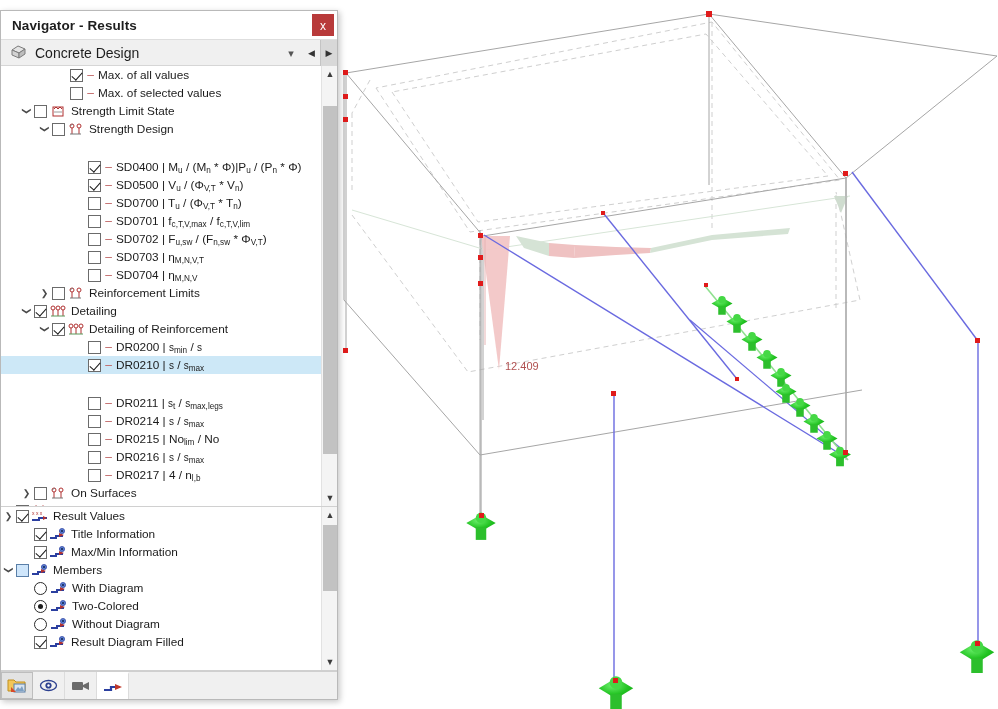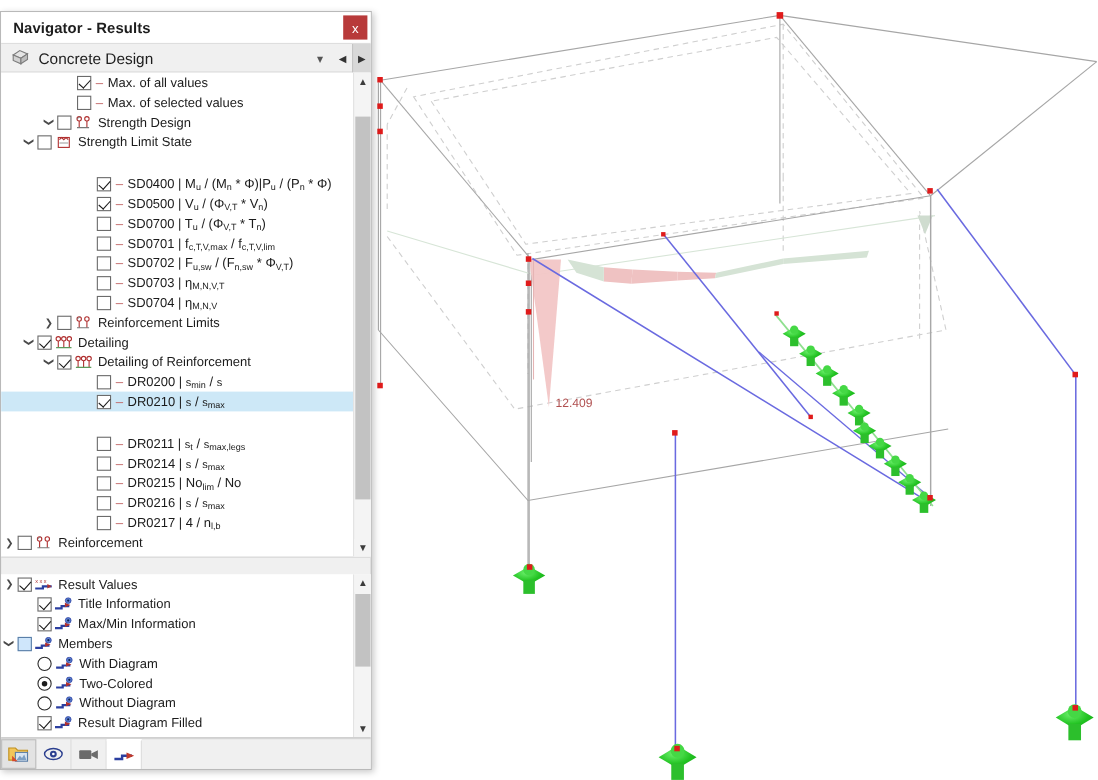--- a/index.html
+++ b/index.html
@@ -50,21 +50,21 @@
     width: 17px; height: 26px; display:flex; align-items:center; justify-content:center;
     font-size: 9px; color: #333; cursor: pointer;
   }
   .hdr-arrow.boxed { background: #d8d8d8; border-left: 1px solid #c4c4c4; }
 
   .tree-pane {
     background: #ffffff; position: relative; overflow: hidden;
     border-bottom: 1px solid #d0d0d0;
   }
   #pane-upper { flex: 0 0 auto; height: 441px; }
-  #pane-lower { flex: 1 1 auto; margin-top: 15px; }
+  #pane-lower { flex: 1 1 auto; }
 
   .tree-rows { position: absolute; left:0; top:0; right: 16px; bottom: 0; }
 
   .row {
     height: 18px; display: flex; align-items: center; white-space: nowrap;
     font-size: 11.8px; color: #1b1b1b; position: relative; cursor: default;
   }
   .row.sel { background: #cde8f7; }
 
   .twisty { width: 15px; text-align: center; color: #4a4a4a; font-size: 9px; flex:0 0 15px; cursor:pointer;}
@@ -335,48 +335,48 @@
             <span class="lbl">Max. of all values</span>
           </div>
           <div class="row">
             <span style="flex: 0 0 54px;"></span>
             <span class="twisty"></span>
             <span class="cb"></span>
             <span class="dash">–</span>
             <span class="lbl">Max. of selected values</span>
           </div>
           <div class="row">
+            <span style="flex: 0 0 18px;"></span>
+            <span class="twisty open"></span>
+            <span class="cb"></span>
+            <span class="ico">
+              <svg width="14" height="13" viewBox="0 0 14 13">
+                <rect x="2" y="2" width="10" height="9" fill="#fff" stroke="#b03030" stroke-width="1"></rect>
+                <path d="M3,4 L5,2 L7,4 L9,2 L11,4" stroke="#b03030" fill="none" stroke-width="1"></path>
+                <line x1="3" y1="7" x2="11" y2="7" stroke="#999" stroke-width="1"></line>
+              </svg>
+            </span>
+            <span class="lbl">Strength Limit State</span>
+          </div>
+          <div class="row">
             <span style="flex: 0 0 36px;"></span>
             <span class="twisty open"></span>
             <span class="cb"></span>
             <span class="ico">
               <svg width="16" height="13" viewBox="0 0 16 13">
                 <circle cx="4" cy="3" r="2" fill="none" stroke="#b03030" stroke-width="1"></circle>
                 <circle cx="11" cy="3" r="2" fill="none" stroke="#b03030" stroke-width="1"></circle>
                 <line x1="4" y1="5" x2="4" y2="11" stroke="#b03030" stroke-width="1"></line>
                 <line x1="11" y1="5" x2="11" y2="11" stroke="#b03030" stroke-width="1"></line>
                 <line x1="2" y1="11" x2="13" y2="11" stroke="#777" stroke-width="1"></line>
                 <path d="M2,3 L5,1" stroke="#777" stroke-width="0.8"></path>
               </svg>
             </span>
             <span class="lbl">Strength Design</span>
           </div>
-          <div class="row">
-            <span style="flex: 0 0 18px;"></span>
-            <span class="twisty open"></span>
-            <span class="cb"></span>
-            <span class="ico">
-              <svg width="14" height="13" viewBox="0 0 14 13">
-                <rect x="2" y="2" width="10" height="9" fill="#fff" stroke="#b03030" stroke-width="1"></rect>
-                <path d="M3,4 L5,2 L7,4 L9,2 L11,4" stroke="#b03030" fill="none" stroke-width="1"></path>
-                <line x1="3" y1="7" x2="11" y2="7" stroke="#999" stroke-width="1"></line>
-              </svg>
-            </span>
-            <span class="lbl">Strength Limit State</span>
-          </div>
           <div class="boxoutline" style="left: 37px; top: 53px; height: 20px; width: 132px;"></div>
           <div class="row">
             <span style="flex: 0 0 72px;"></span>
             <span class="twisty"></span>
             <span class="cb checked"></span>
             <span class="dash">–</span>
             <span class="lbl">SD0400 | M<sub>u</sub> / (M<sub>n</sub> * Φ)|P<sub>u</sub> / (P<sub>n</sub> * Φ)</span>
           </div>
           <div class="row">
             <span style="flex: 0 0 72px;"></span>
@@ -512,20 +512,36 @@
             <span class="cb"></span>
             <span class="dash">–</span>
             <span class="lbl">DR0216 | <span class="sml">s</span> / <span class="sml">s</span><sub>max</sub></span>
           </div>
           <div class="row">
             <span style="flex: 0 0 72px;"></span>
             <span class="twisty"></span>
             <span class="cb"></span>
             <span class="dash">–</span>
             <span class="lbl">DR0217 | 4 / n<sub>l,b</sub></span>
+          </div>
+          <div class="row">
+            <span style="flex: 0 0 18px;"></span>
+            <span class="twisty closed"></span>
+            <span class="cb"></span>
+            <span class="ico">
+              <svg width="16" height="13" viewBox="0 0 16 13">
+                <circle cx="4" cy="3" r="2" fill="none" stroke="#b03030" stroke-width="1"></circle>
+                <circle cx="11" cy="3" r="2" fill="none" stroke="#b03030" stroke-width="1"></circle>
+                <line x1="4" y1="5" x2="4" y2="11" stroke="#b03030" stroke-width="1"></line>
+                <line x1="11" y1="5" x2="11" y2="11" stroke="#b03030" stroke-width="1"></line>
+                <line x1="2" y1="11" x2="13" y2="11" stroke="#777" stroke-width="1"></line>
+                <path d="M2,3 L5,1" stroke="#777" stroke-width="0.8"></path>
+              </svg>
+            </span>
+            <span class="lbl">On Surfaces</span>
           </div>
           <div class="row">
             <span style="flex: 0 0 0px;"></span>
             <span class="twisty closed"></span>
             <span class="cb"></span>
             <span class="ico">
               <svg width="16" height="13" viewBox="0 0 16 13">
                 <circle cx="4" cy="3" r="2" fill="none" stroke="#b03030" stroke-width="1"></circle>
                 <circle cx="11" cy="3" r="2" fill="none" stroke="#b03030" stroke-width="1"></circle>
                 <line x1="4" y1="5" x2="4" y2="11" stroke="#b03030" stroke-width="1"></line>

